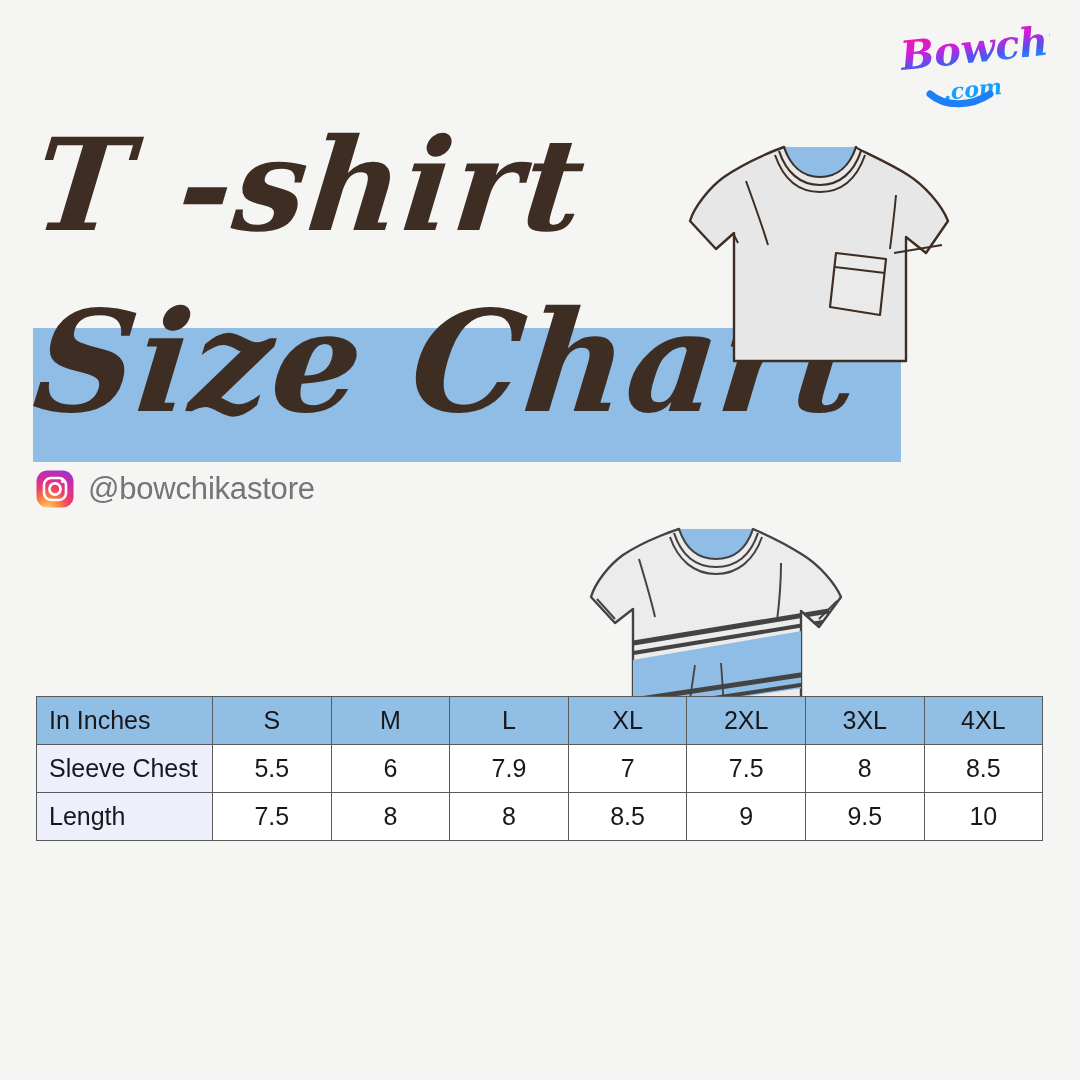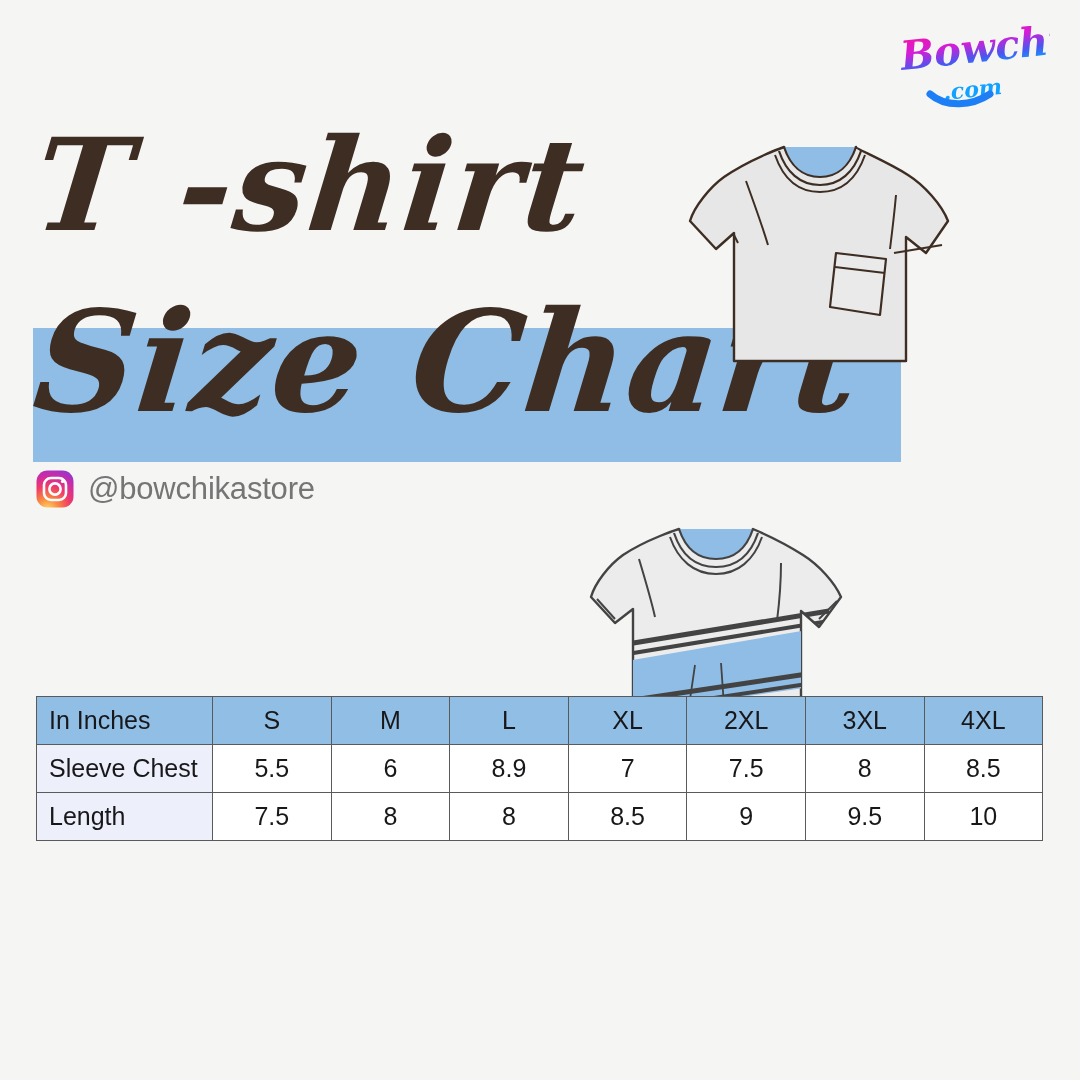--- a/index.html
+++ b/index.html
@@ -274,21 +274,21 @@
         <th>2XL</th>
         <th>3XL</th>
         <th>4XL</th>
       </tr>
     </thead>
     <tbody>
       <tr>
         <td class="row-label">Sleeve Chest</td>
         <td class="val">5.5</td>
         <td class="val">6</td>
-        <td class="val">8.9</td>
+        <td class="val">7.9</td>
         <td class="val">7</td>
         <td class="val">7.5</td>
         <td class="val">8</td>
         <td class="val">8.5</td>
       </tr>
       <tr>
         <td class="row-label">Length</td>
         <td class="val">7.5</td>
         <td class="val">8</td>
         <td class="val">8</td>

